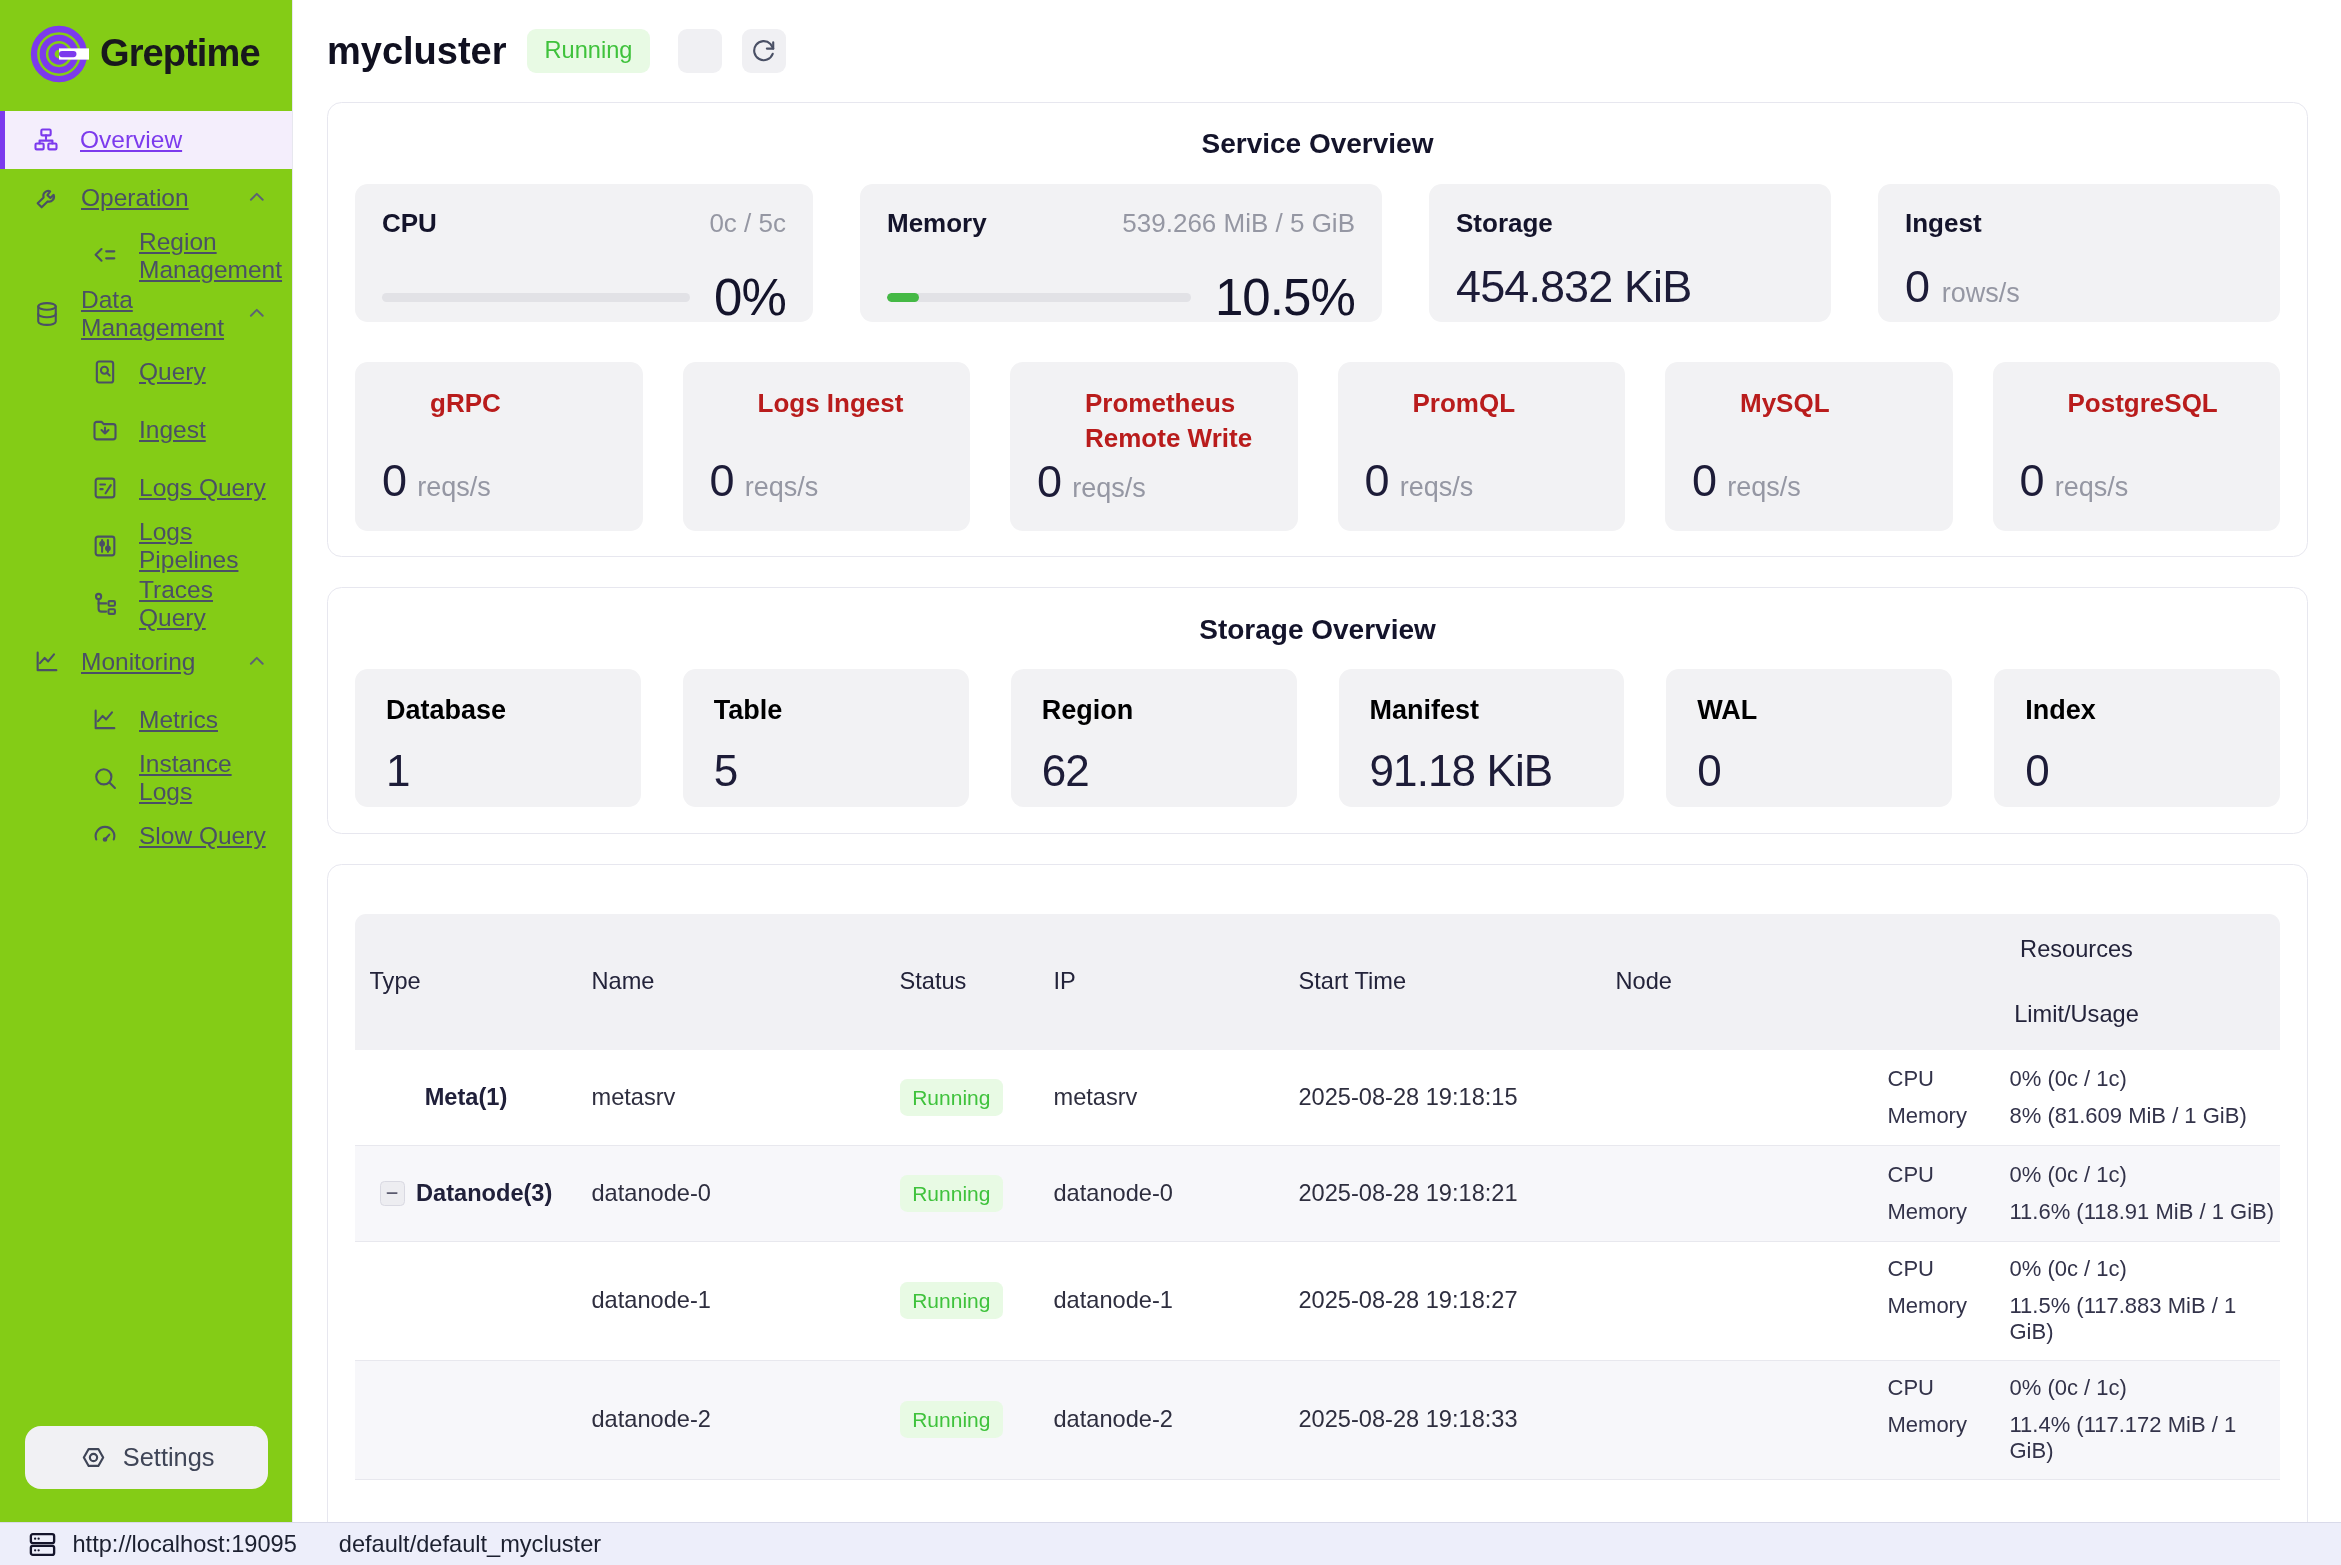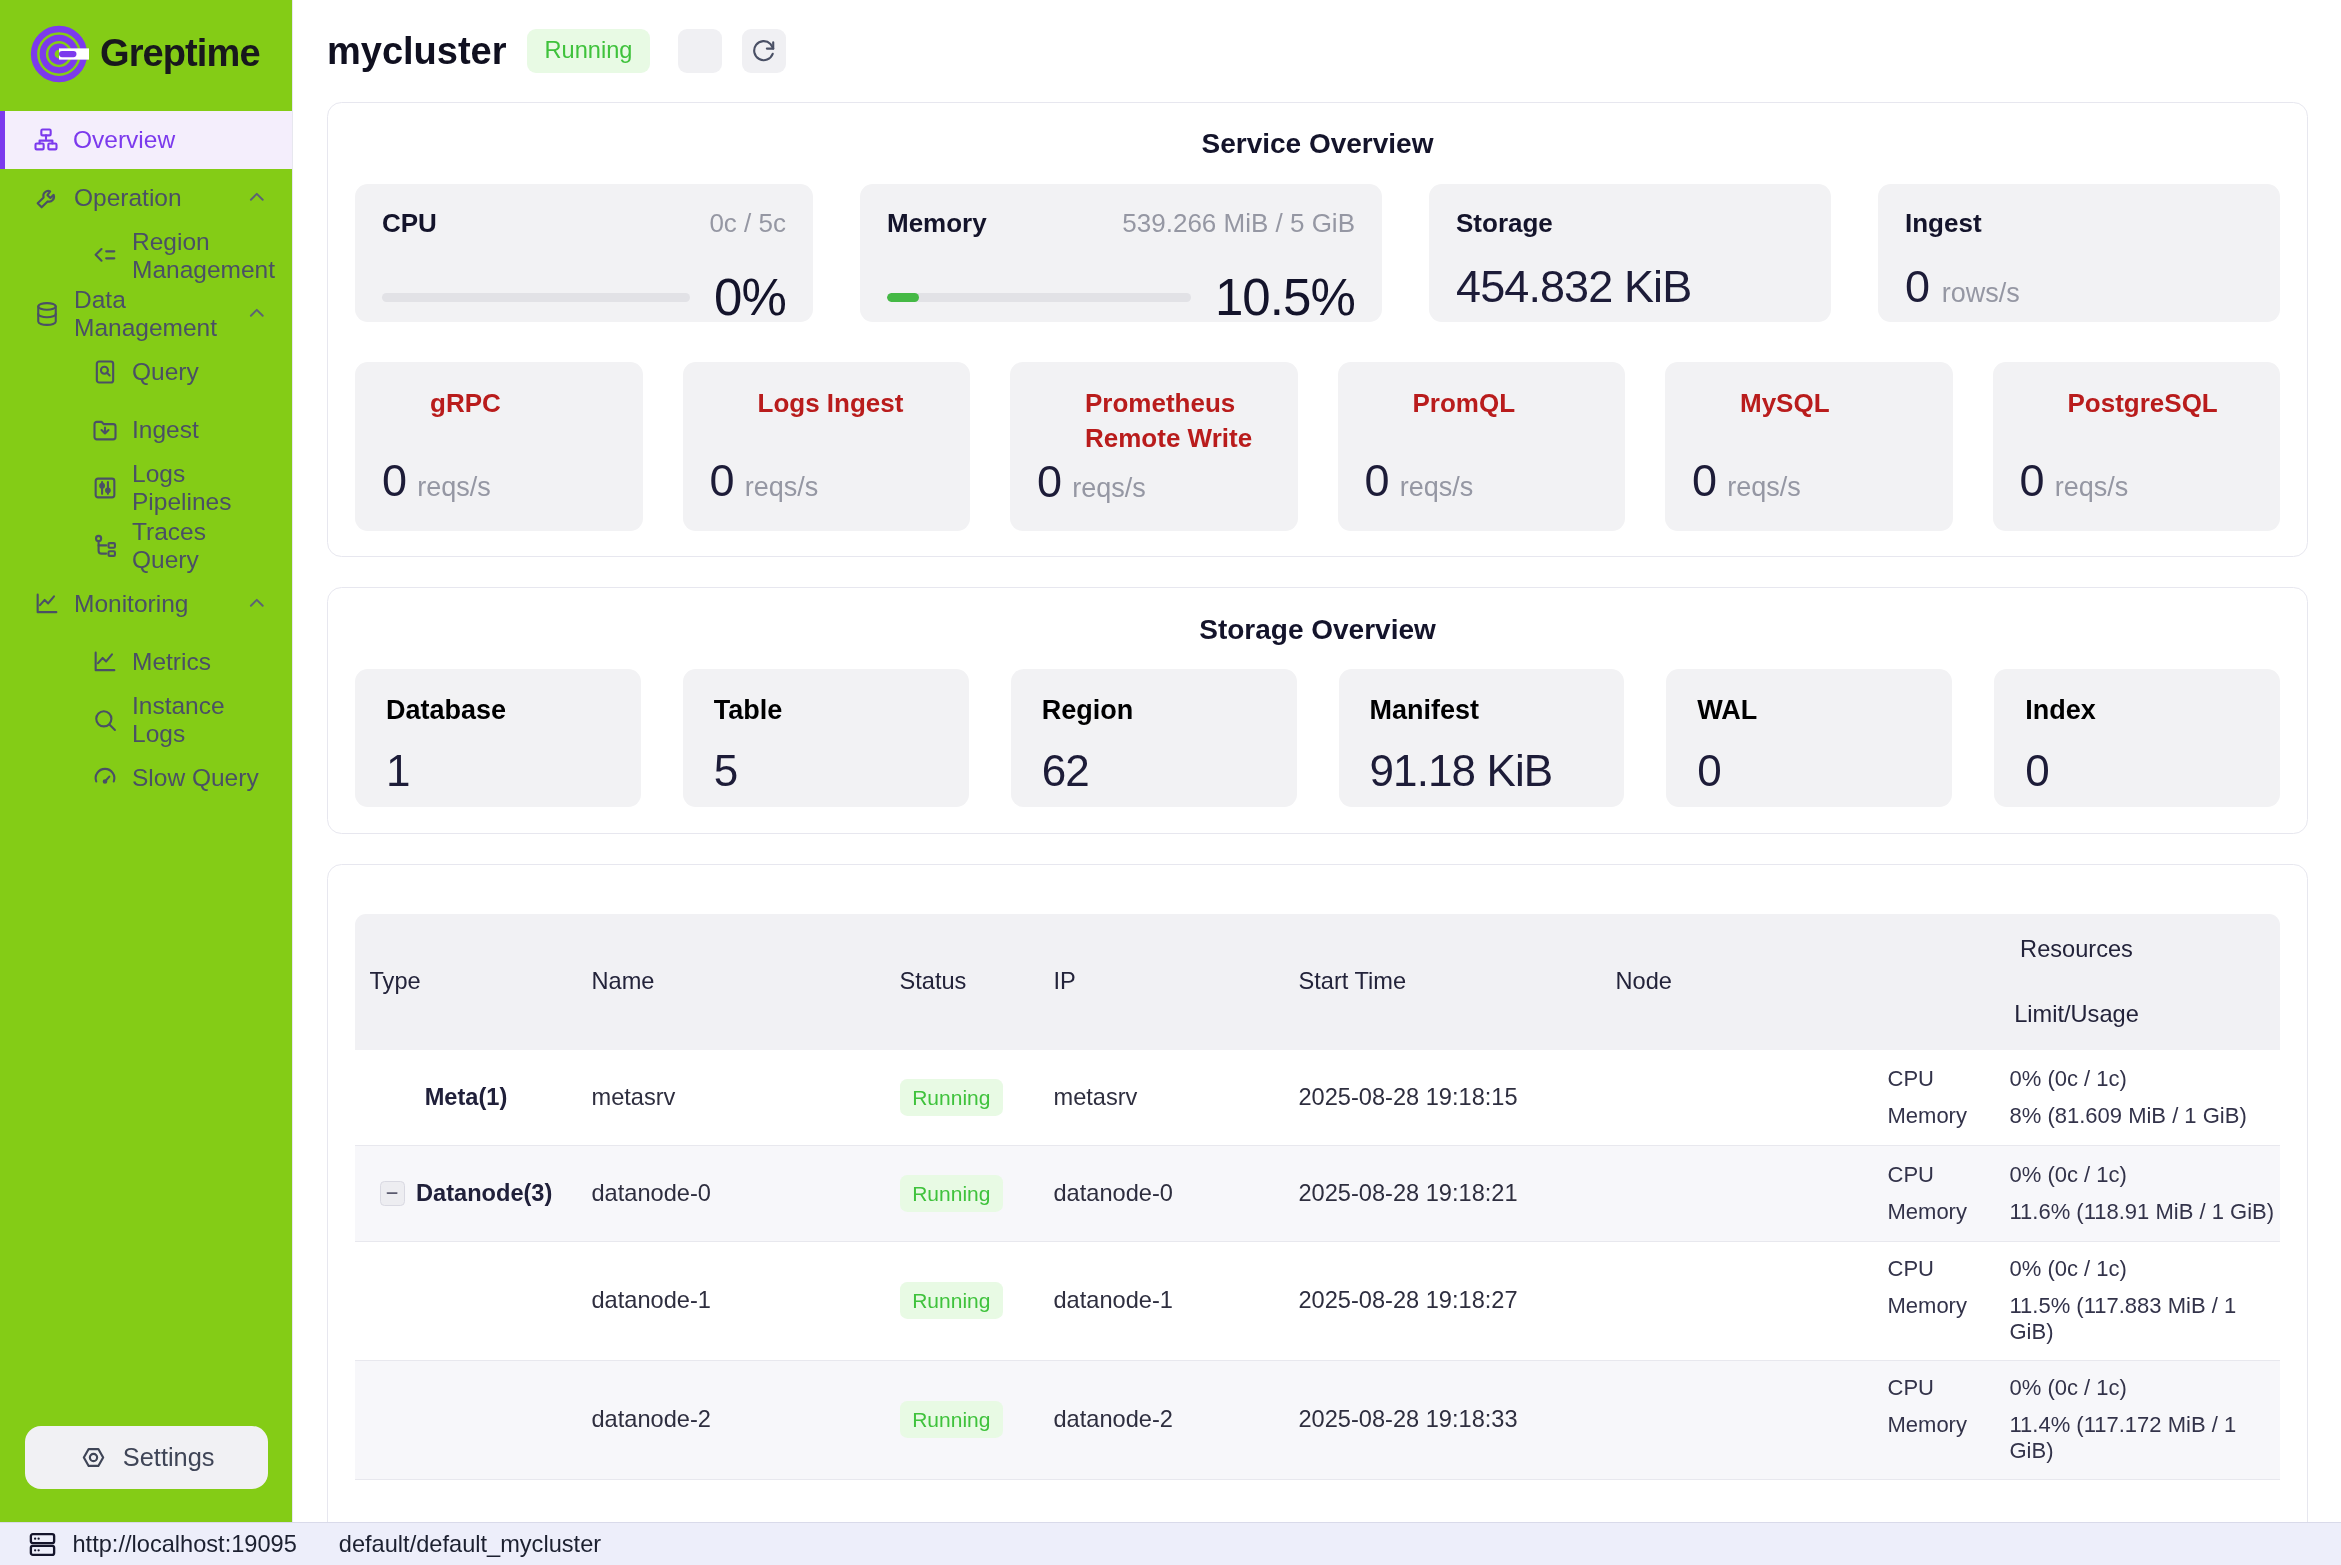--- a/index.html
+++ b/index.html
@@ -18,23 +18,23 @@
     width:293px; min-width:293px; height:100%;
     border-right:0.9px solid #e7e7ef;
     display:flex; flex-direction:column; background:#84cc16;
   }
   .logo { display:flex; align-items:center; gap:11px; padding:23.6px 0 20px 29px; }
   .logo-mark { width:60px; height:60px; }
   .logo-text { font-size:38px; font-weight:800; color:#18181d; letter-spacing:-0.9px; }
 
   .nav { flex:1; padding-top:7.3px; }
   .nav-item {
-    display:flex; align-items:center; gap:13px;
+    display:flex; align-items:center; gap:20px;
     height:58px; padding:0 23.6px 0 33px;
-    color:#4a5065; font-size:24.5px; cursor:pointer; position:relative;
+    color:#4a5065; font-size:24.5px; cursor:pointer; position:relative;text-decoration:underline;
   }
   .nav-item .nav-icon { width:28px; height:28px; flex:none; }
   .nav-item.sub { padding-left:91px; }
   .nav-item.active {
     background:#f4eefc; color:#7c3aed;
     border-left:5.4px solid #7c3aed; padding-left:27px;
   }
   .chevron { margin-left:auto; width:23.6px; height:23.6px; color:#5b6275; flex:none; }
 
   .settings-btn {
@@ -213,20 +213,31 @@
       <div class="nav-item sub">
         <span class="nav-icon">
           <svg viewBox="0 0 24 24" fill="none" stroke="currentColor" stroke-width="1.8" stroke-linecap="round" stroke-linejoin="round">
             <path d="M3 7a2 2 0 0 1 2-2h4l2 2h8a2 2 0 0 1 2 2v9a2 2 0 0 1-2 2H5a2 2 0 0 1-2-2z"></path>
             <path d="M9 12l3 3 3-3M12 15v-5"></path>
           </svg>
         </span>
         <span class="nav-label">Ingest</span>
       </div>
 
+      <div class="nav-item sub">
+        <span class="nav-icon">
+          <svg viewBox="0 0 24 24" fill="none" stroke="currentColor" stroke-width="1.8" stroke-linecap="round" stroke-linejoin="round">
+            <rect x="4" y="4" width="16" height="16" rx="2"></rect>
+              <line x1="8" y1="9" x2="12" y2="9"></line>
+              <line x1="8" y1="13" x2="10" y2="13"></line>
+              <line x1="12.5" y1="16.5" x2="17" y2="9.5"></line>
+          </svg>
+        </span>
+        <span class="nav-label">Logs Query</span>
+      </div>
 
       <div class="nav-item sub">
         <span class="nav-icon">
           <svg viewBox="0 0 24 24" fill="none" stroke="currentColor" stroke-width="1.8" stroke-linecap="round" stroke-linejoin="round">
             <rect x="4" y="4" width="16" height="16" rx="2"></rect>
             <line x1="9.5" y1="7" x2="9.5" y2="17"></line>
               <circle cx="9.5" cy="10" r="1.6"></circle>
             <line x1="14.5" y1="7" x2="14.5" y2="17"></line>
               <circle cx="14.5" cy="14" r="1.6"></circle>
           </svg>

